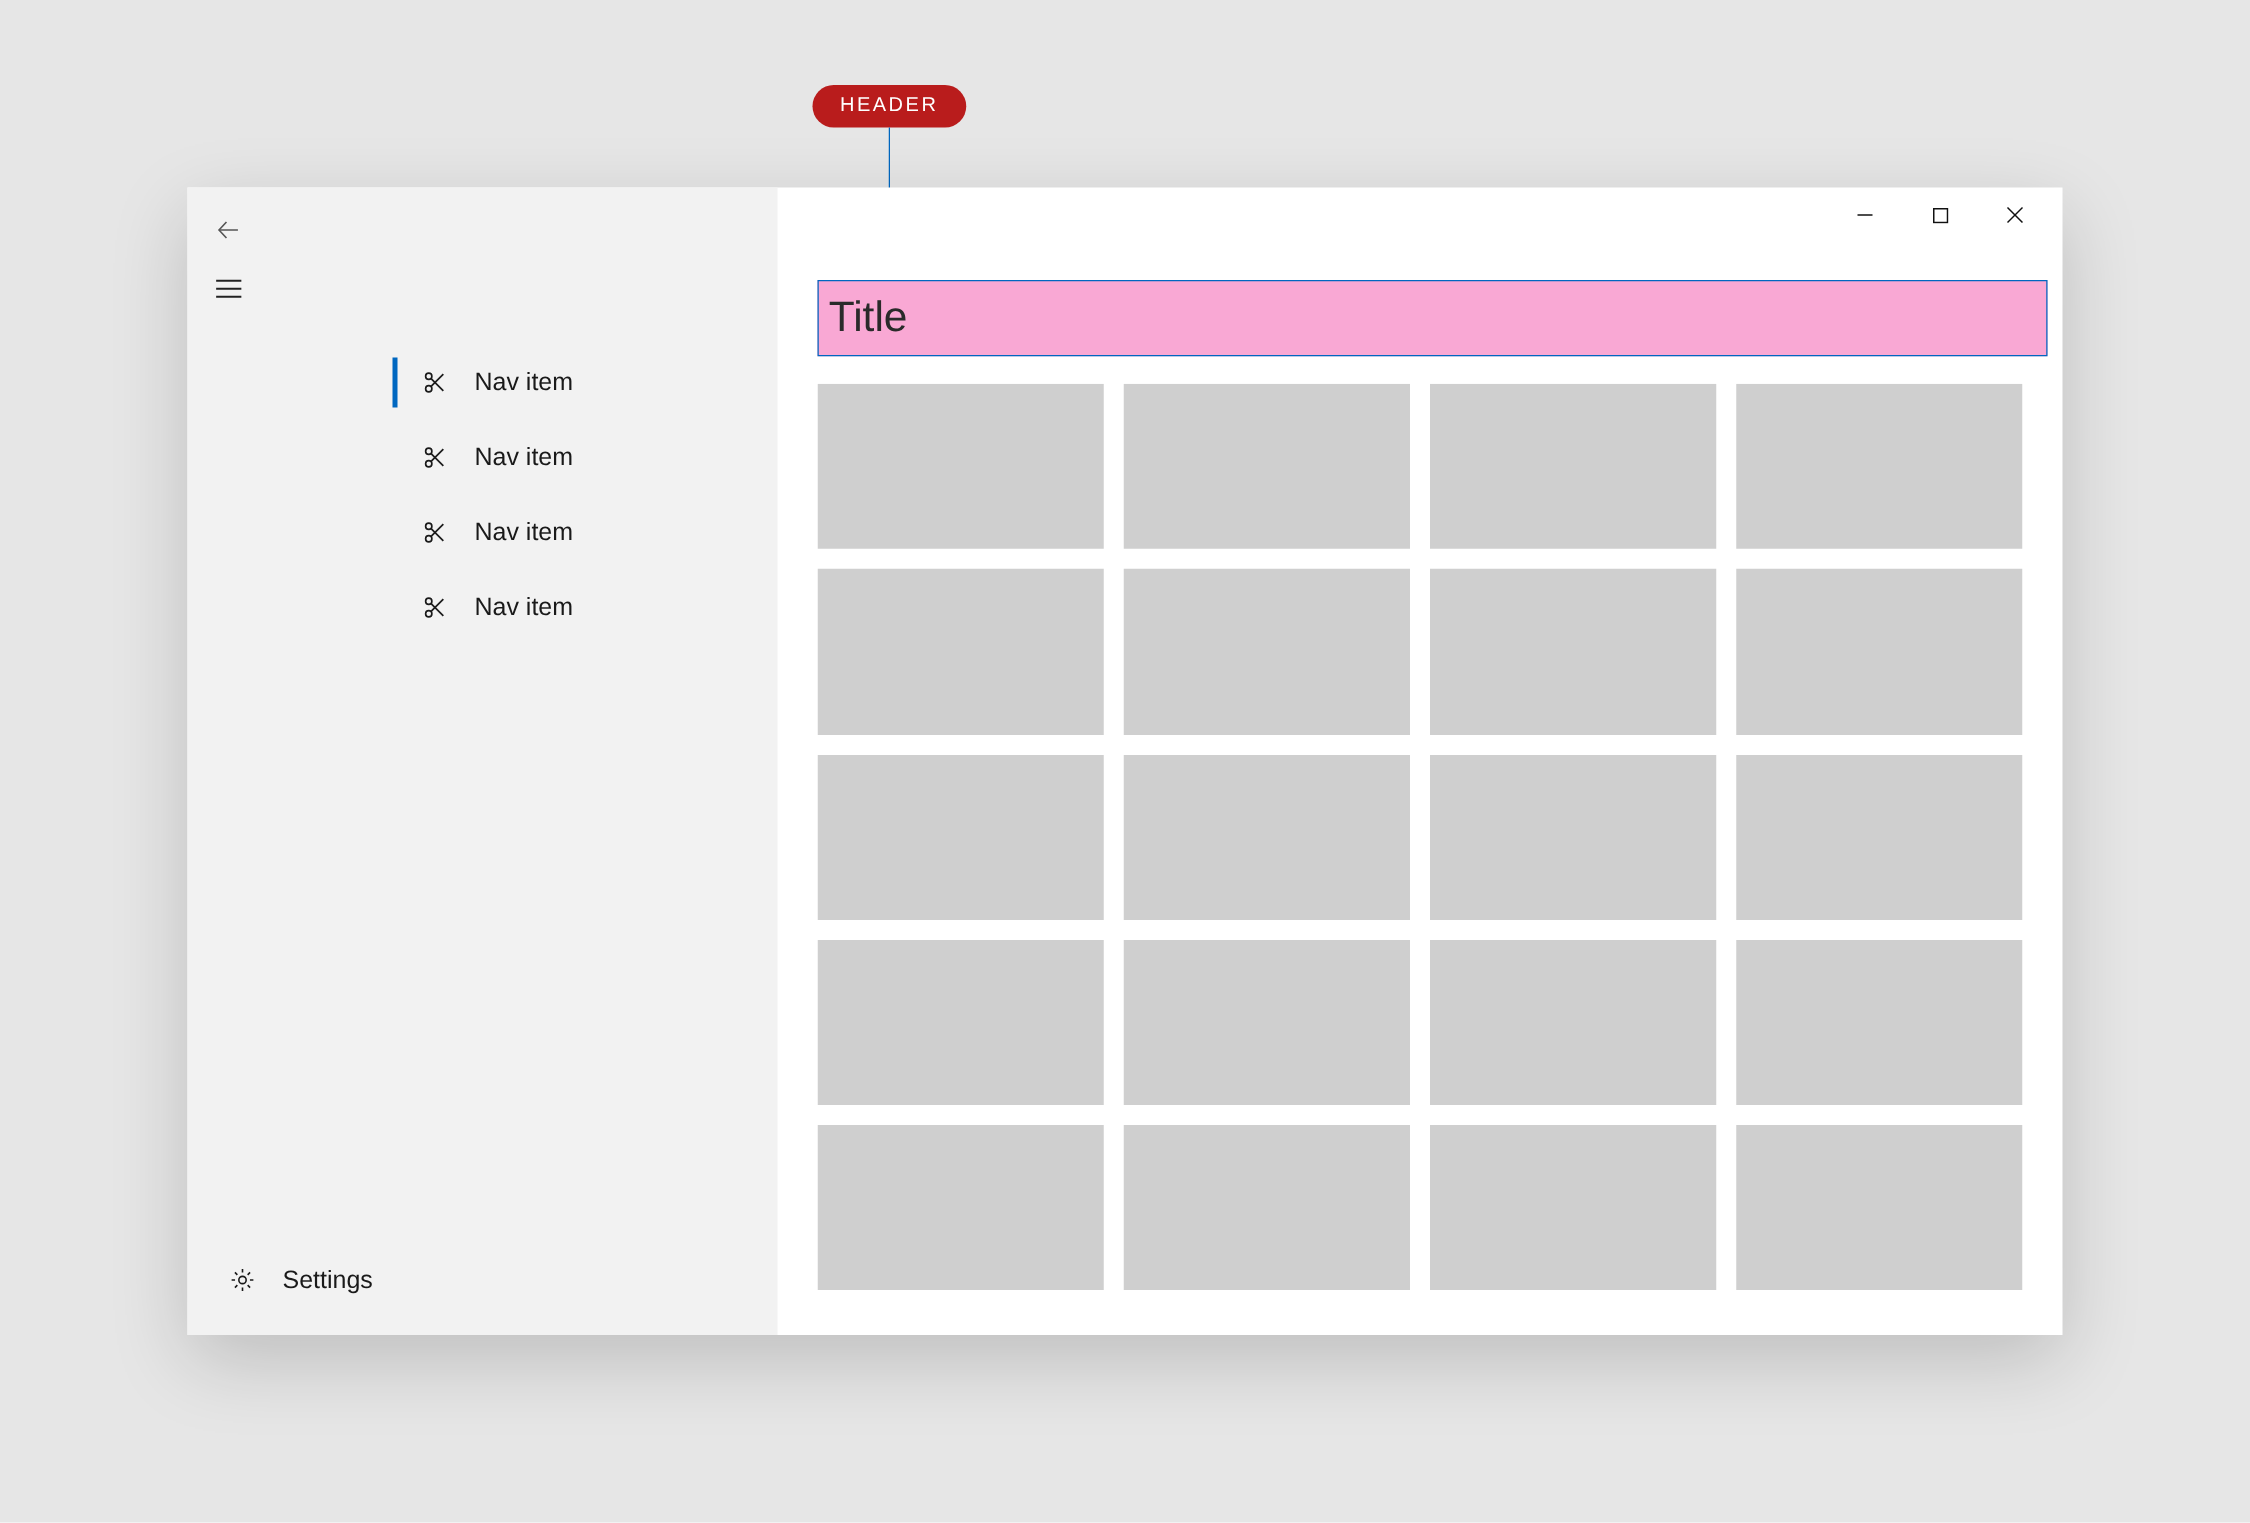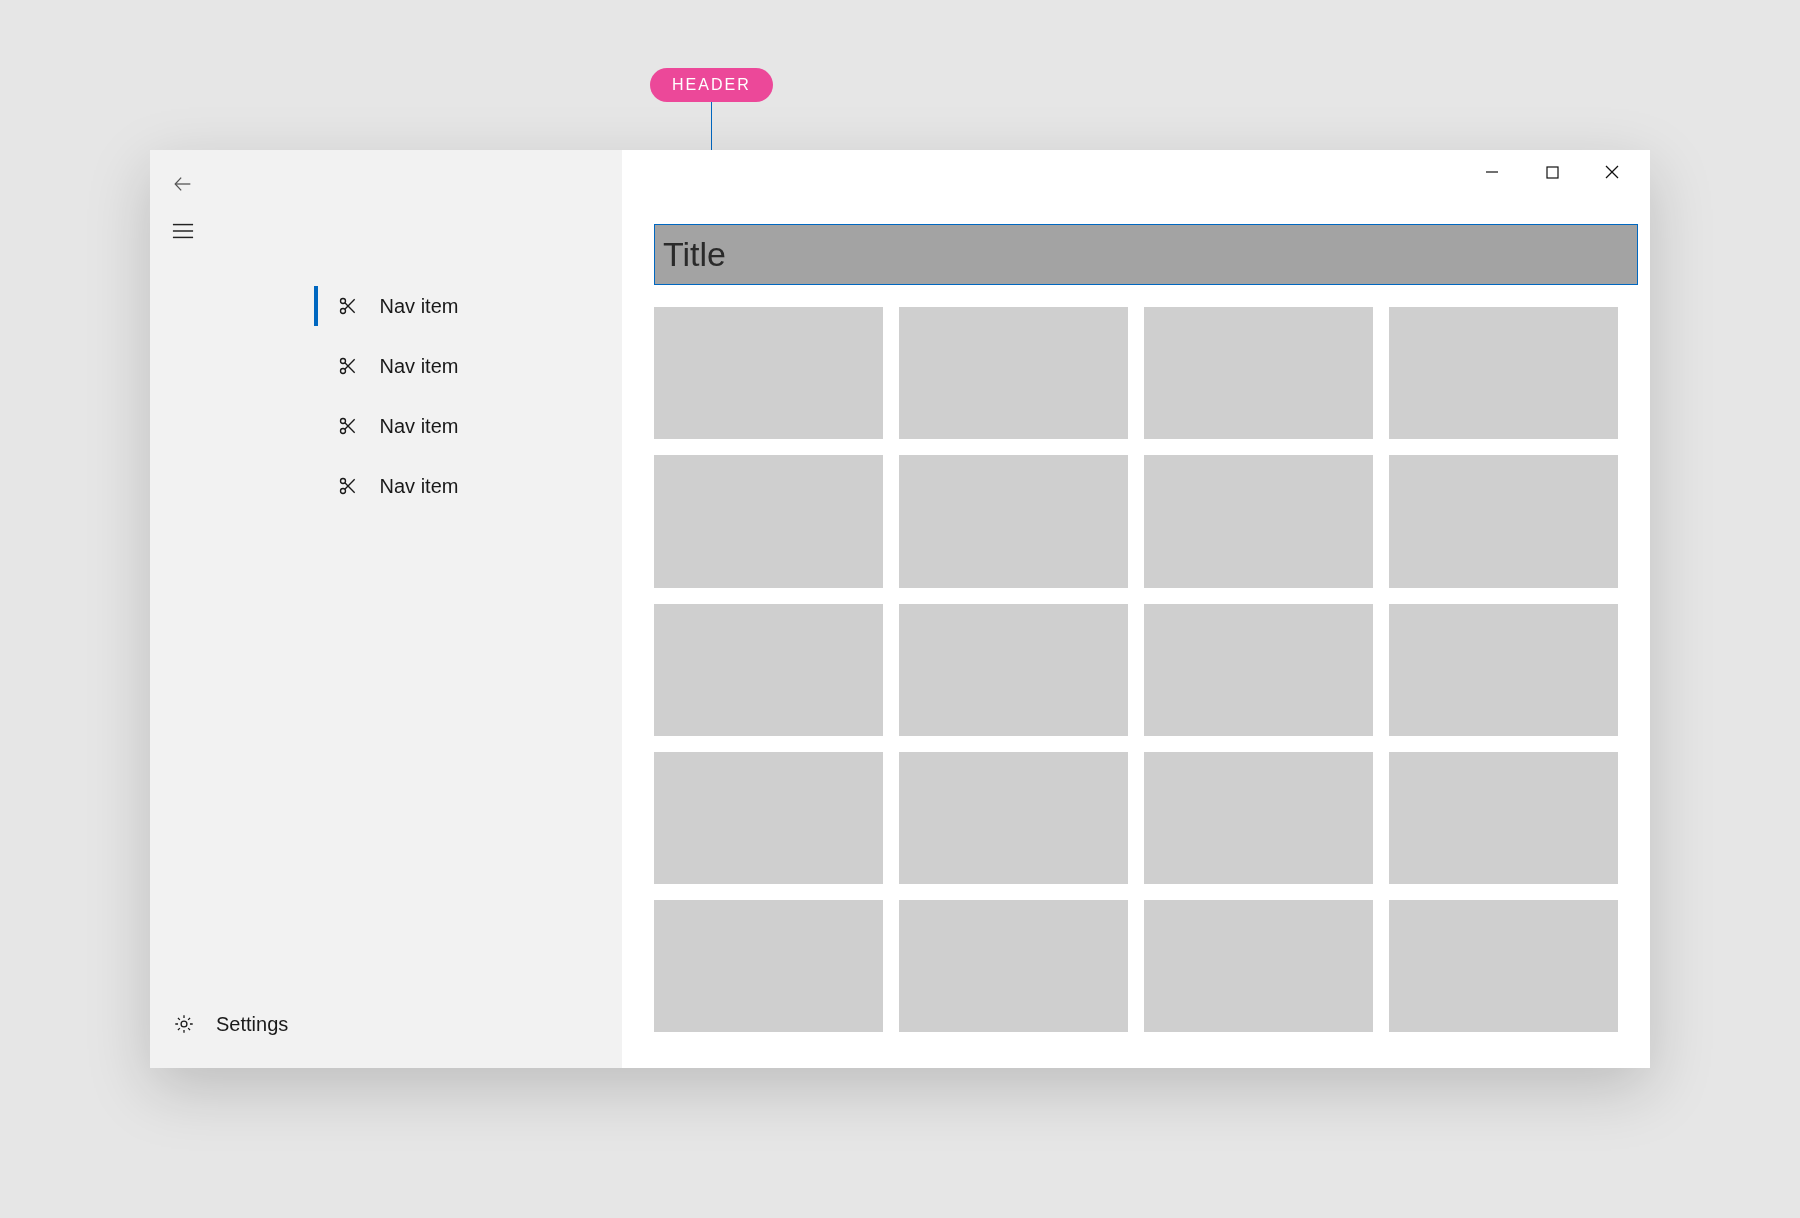--- a/index.html
+++ b/index.html
@@ -85,21 +85,21 @@
       background: #0067c0;
     }
     .sidebar-bottom {
       margin-top: auto;
       padding-bottom: 14px;
     }
     .settings-item {
       height: 60px;
       display: flex;
       align-items: center;
-      padding-left: 22px;
+      padding-left: 32px;
       color: #1a1a1a;
       font-size: 20px;
     }
     .settings-item .icon {
       width: 24px;
       display: flex;
       justify-content: center;
       margin-right: 20px;
     }
     .content {
@@ -120,21 +120,21 @@
       width: 60px;
       height: 40px;
       display: flex;
       align-items: center;
       justify-content: center;
       color: #111;
     }
     .header-box {
       margin: 30px 12px 0 32px;
       border: 1px solid #0067c0;
-      background: #a3a3a3;
+      background: #f9a8d4;
       padding: 10px 8px;
     }
     .header-title {
       font-size: 34px;
       font-weight: 400;
       color: #2a2a2a;
     }
     .grid {
       margin: 22px 32px 0 32px;
       display: grid;
@@ -149,21 +149,21 @@
     }
     .callout {
       position: absolute;
       left: 650px;
       top: 68px;
       display: flex;
       flex-direction: column;
       align-items: center;
     }
     .callout-bubble {
-      background: #ec4899;
+      background: #b91c1c;
       color: #fff;
       font-size: 16px;
       letter-spacing: 2px;
       padding: 8px 22px;
       border-radius: 999px;
       font-weight: 500;
     }
     .callout-line {
       width: 1px;
       background: #0067c0;

